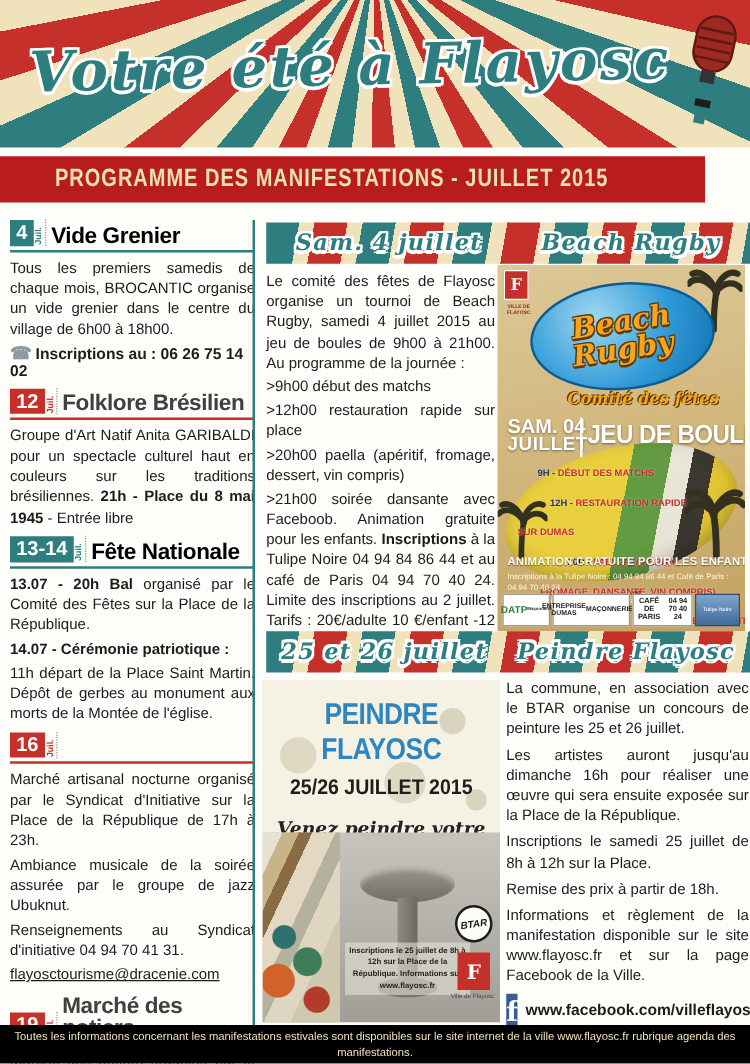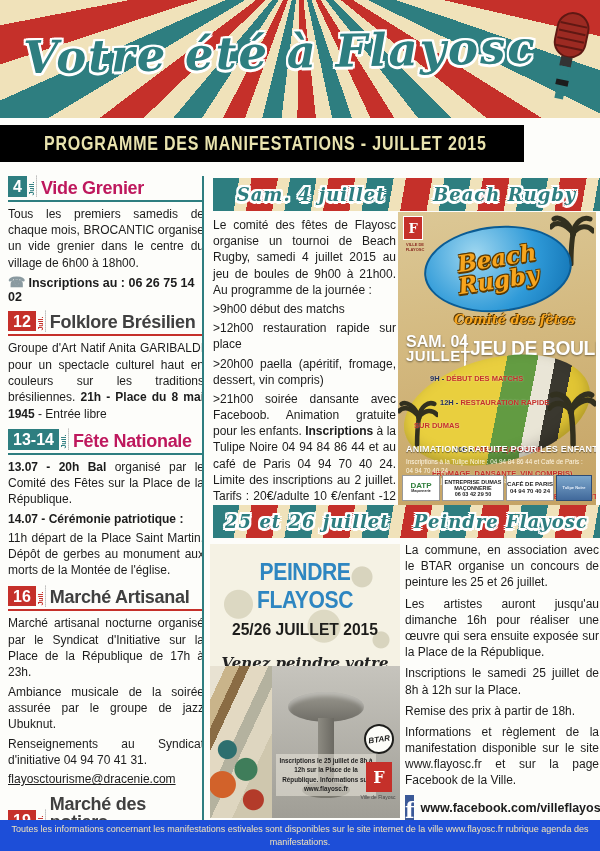--- a/index.html
+++ b/index.html
@@ -12,40 +12,40 @@
        background:repeating-conic-gradient(from -8deg at 50% -28%,
          #c5302a 0deg 7deg,#f0e2ba 7deg 13deg,#2e7e80 13deg 20deg,#f0e2ba 20deg 26deg);}
   .script{font-family:"DejaVu Serif",serif;font-style:italic;font-weight:bold;color:#2e7e80;
           text-shadow:-2px -2px 0 #fff,2px -2px 0 #fff,-2px 2px 0 #fff,2px 2px 0 #fff,
                       -2px 0 0 #fff,2px 0 0 #fff,0 -2px 0 #fff,0 2px 0 #fff,0 3px 0 #fff;}
   .hdr-title{position:absolute;left:0;top:26px;width:560px;text-align:center;font-size:45px;
              letter-spacing:2px;transform:rotate(-1.2deg);}
   .mic{position:absolute;right:2px;top:8px;}
 
   
-  .bar{position:absolute;left:0;top:125px;width:524px;height:37px;background:#000000;
+  .bar{position:absolute;left:0;top:125px;width:564px;height:37px;background:#b91c1c;
        display:flex;align-items:center;}
   .chev{width:24px;height:19px;margin-left:30px;background:#f0e2ba;
         clip-path:polygon(0 0,52% 0,100% 50%,52% 100%,0 100%,46% 50%);}
   .bar-text{color:#e9e3ae;font-size:20px;font-weight:bold;letter-spacing:1px;margin-left:14px;
             transform:scaleX(0.8);transform-origin:left center;white-space:nowrap;}
 
   
   .leftcol{position:absolute;left:8px;top:176px;width:196px;}
   .ev{margin-bottom:7px;}
   .ev-head{display:flex;align-items:flex-end;gap:4px;border-bottom:2px solid;padding-bottom:3px;margin-bottom:4px;}
   .ev-head.teal{border-color:#2e7e80;} .ev-head.red{border-color:#c5302a;}
   .badge{display:inline-flex;align-items:stretch;}
   .badge-num{color:#fff;font-weight:bold;font-size:16px;padding:2px 5px 1px;line-height:1.1;}
   .teal .badge-num{background:#2e7e80;} .red .badge-num{background:#c5302a;}
   .badge-mo{font-size:7px;font-weight:bold;writing-mode:vertical-rl;transform:rotate(180deg);
             line-height:1;padding:1px 1px;border-left:1px dotted #999;}
   .teal .badge-mo{color:#2e7e80;} .red .badge-mo{color:#c5302a;}
   .ev-title{font-size:18px;font-weight:bold;letter-spacing:-0.3px;line-height:1;}
-  .teal .ev-title{color:#be185d;} .red .ev-title{color:#404040;}
+  .teal .ev-title{color:#000000;} .red .ev-title{color:#404040;}
   .ev p{margin:3px 0 2px;font-size:12px;line-height:1.36;text-align:justify;}
   .b{font-weight:bold;}
   .phone-line{font-size:12.5px;font-weight:bold;margin-top:3px;}
   .phone-ico{color:#8a9aa0;font-size:14px;margin-right:3px;}
   .email{text-decoration:underline;}
 
   
   .rpane{position:absolute;left:202px;top:176px;width:398px;height:644px;}
   .vdiv{position:absolute;left:0;top:0;width:2px;height:644px;background:#2e7e80;}
   .banner{position:absolute;left:11px;width:387px;height:33px;overflow:hidden;
@@ -89,21 +89,21 @@
         box-shadow:inset 0 -6px 14px rgba(0,0,0,.25);opacity:.92;}
   .palm{position:absolute;}
   .sched{position:absolute;left:8px;top:148px;width:182px;font-weight:bold;font-size:7.5px;line-height:1.15;}
   .sched .row{margin-bottom:4px;white-space:nowrap;text-shadow:0 0 2px rgba(255,255,255,.5);margin-top:15px;}
   .sched .h{color:#23305e;} .sched .t{color:#c5302a;}
   .b-anim{position:absolute;left:8px;top:232px;color:#fff;font-weight:bold;font-size:9px;letter-spacing:0.2px;
           text-shadow:0 1px 1px rgba(0,0,0,.5);white-space:nowrap;}
   .b-info{position:absolute;left:8px;top:245px;width:184px;color:#fdf6e4;font-size:6.3px;line-height:1.5;}
   .sponsors{position:absolute;left:4px;top:263px;width:190px;height:26px;display:flex;gap:2px;}
   .sp{background:#fff;border:1px solid #999;font-weight:bold;text-align:center;
-      display:flex;flex-direction:column;align-items:center;justify-content:center;line-height:1.1;}
+      display:flex;align-items:center;justify-content:center;line-height:1.1;}
   .sp1{width:38px;color:#2e7e3a;font-size:8px;}
   .sp1 small{display:block;font-size:3.5px;color:#222;}
   .sp2{width:62px;font-size:5.5px;color:#222;}
   .sp3{width:48px;font-size:6px;color:#222;}
   .sp4{width:36px;background:linear-gradient(#7da7cc,#41699b);border:1px solid #2d4b74;color:#e8f0fa;font-size:4px;}
 
   
   .peindre{position:absolute;left:8px;top:368px;width:190px;height:274px;overflow:hidden;
            background:
             radial-gradient(circle at 15% 22%,#dcd8c2 0 14px,transparent 15px),
@@ -133,21 +133,21 @@
   .p-note{position:absolute;left:66px;top:88px;width:100px;font-size:6.3px;font-weight:bold;color:#1f1f1f;
           text-align:center;line-height:1.5;background:rgba(235,232,220,.55);padding:2px;}
   .btar{position:absolute;right:6px;top:58px;width:30px;height:30px;border-radius:50%;background:#fdfdf8;
         border:2px solid #1d1d1b;transform:rotate(-8deg);display:flex;align-items:center;justify-content:center;
         font-size:8px;font-weight:bold;font-style:italic;color:#1d1d1b;}
   .ville{position:absolute;right:8px;top:96px;width:26px;height:30px;background:#c5302a;color:#fff;
          font-family:"DejaVu Serif",serif;font-weight:bold;font-size:16px;display:flex;align-items:center;justify-content:center;}
   .ville-cap{position:absolute;right:2px;top:128px;width:40px;font-size:5px;color:#444;text-align:center;}
 
   
-  .footer{position:absolute;left:0;top:820px;width:600px;height:31px;background:#1d4ed8;
+  .footer{position:absolute;left:0;top:820px;width:600px;height:31px;background:#000000;
           color:#f0e2ba;font-size:9px;line-height:1.45;text-align:center;padding-top:3px;}
 </style>
 </head>
 <body>
 
 <div class="page">
 
   <div class="hdr">
     <div class="hdr-title script">Votre été à Flayosc</div>
     <svg class="mic" width="58" height="108" viewBox="0 0 60 110">
@@ -205,21 +205,20 @@
       <p class="b">14.07 - Cérémonie patriotique :</p>
       <p>11h départ de la Place Saint Martin. Dépôt de gerbes au monument aux morts de la Montée de l'église.</p>
     </div>
 
     <div class="ev">
       <div class="ev-head red">
         <span class="badge">
           <span class="badge-num">16</span>
           <span class="badge-mo">Juil.</span>
         </span>
-        <span class="ev-title">Marché Artisanal</span>
       </div>
       <p>Marché artisanal nocturne organisé par le Syndicat d'Initiative sur la Place de la République de 17h à 23h.</p>
       <p>Ambiance musicale de la soirée assurée par le groupe de jazz Ubuknut.</p>
       <p>Renseignements au Syndicat d'initiative 04 94 70 41 31.</p>
       <p class="email">flayosctourisme@dracenie.com</p>
     </div>
 
     <div class="ev">
       <div class="ev-head red">
         <span class="badge">

